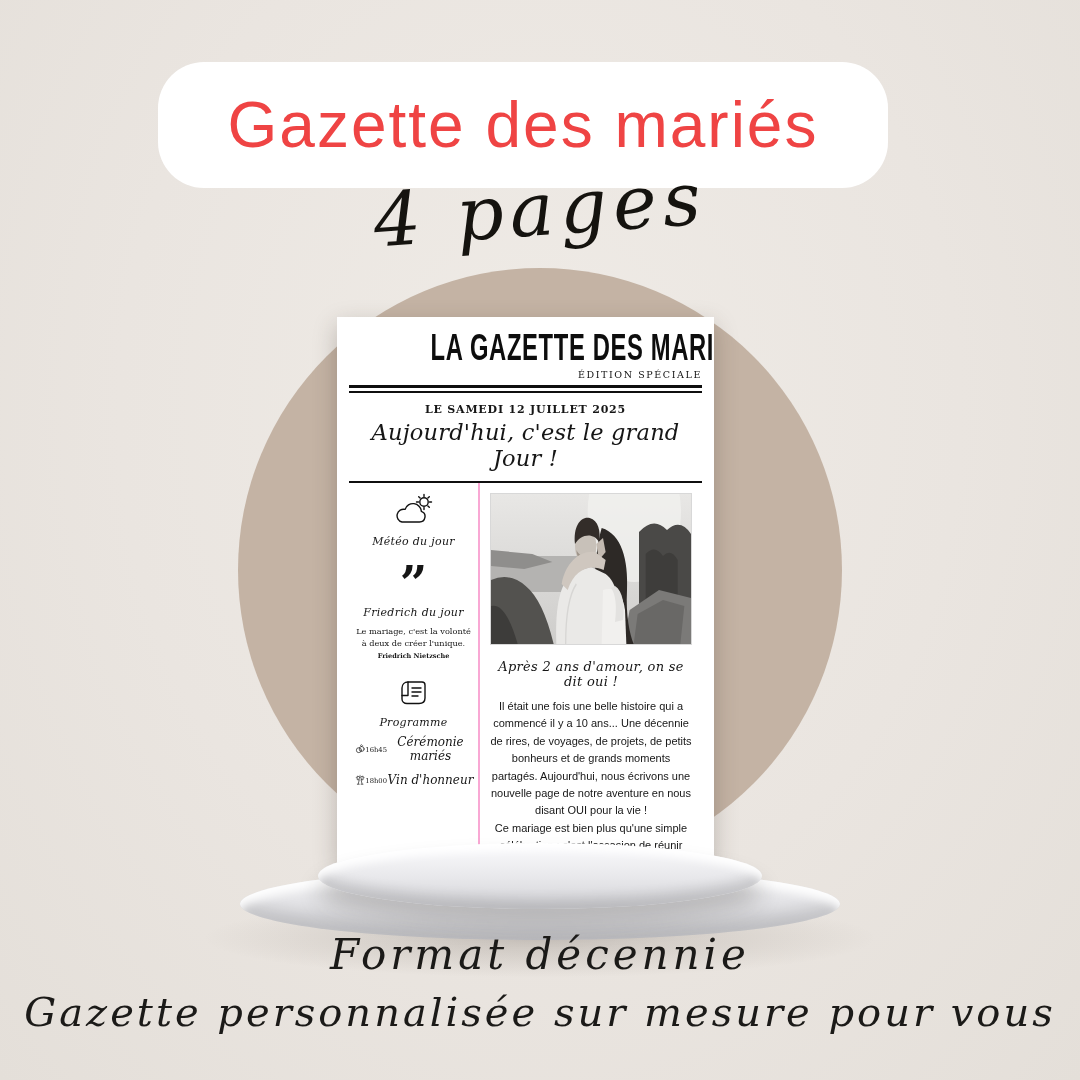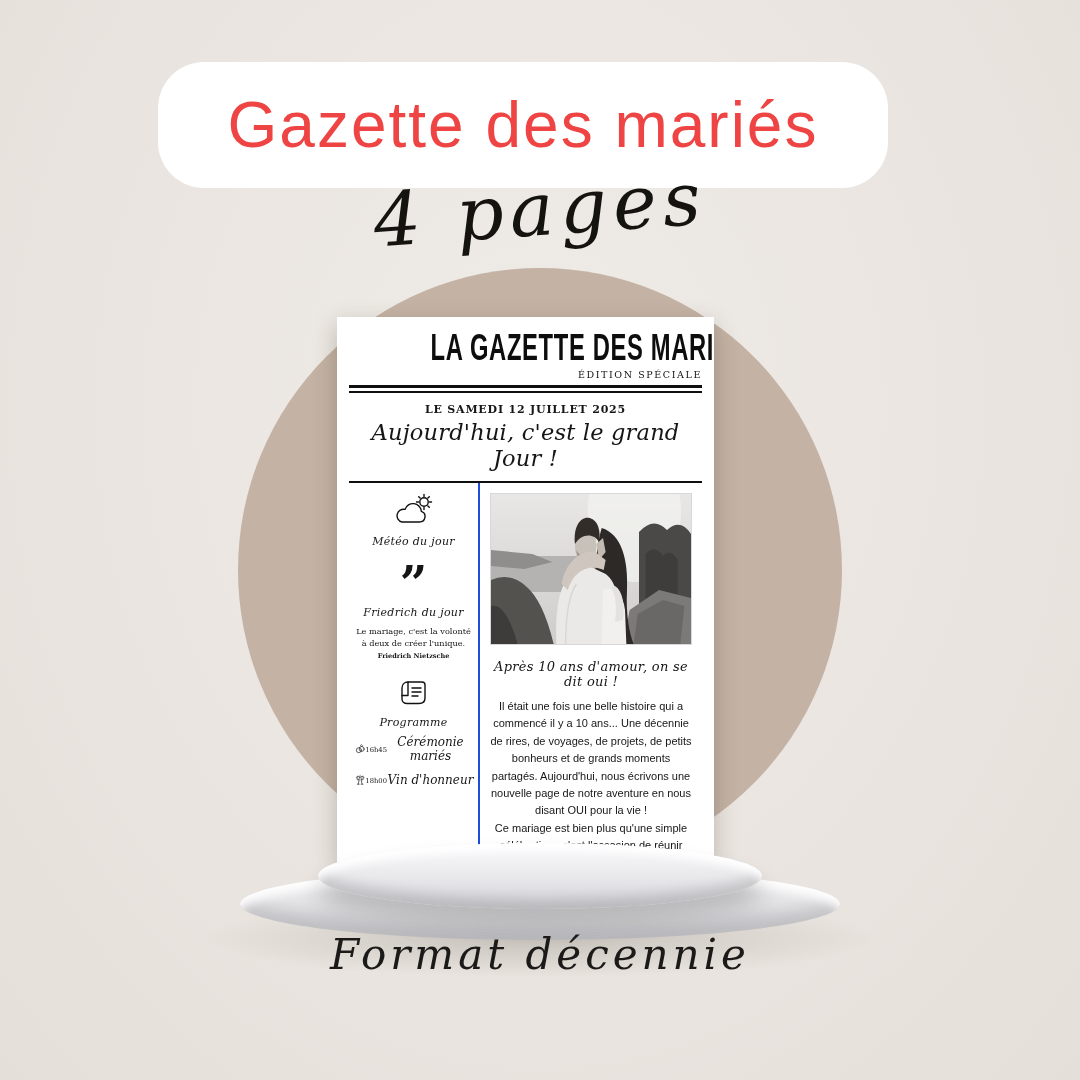--- a/index.html
+++ b/index.html
@@ -63,21 +63,21 @@
   .dateline{
     text-align:center;font-family:"DejaVu Serif",serif;font-weight:700;font-size:11px;
     letter-spacing:.8px;margin:10px 0 3px;
   }
   .headline{
     text-align:center;font-family:"DejaVu Serif",serif;font-style:italic;font-size:22.5px;
     margin:2px 0 10px;letter-spacing:.2px;
   }
   .thick-rule{border-top:2.5px solid #0f0f0f;}
   .cols{display:flex;align-items:stretch;min-height:404px;}
-  .col-left{width:121px;border-right:2px solid #1d4ed8;text-align:center;padding:10px 4px 0;}
+  .col-left{width:121px;border-right:2px solid #f9a8d4;text-align:center;padding:10px 4px 0;}
   .col-right{flex:1;padding:10px 10px 0;text-align:center;}
   .script{font-family:"DejaVu Serif",serif;font-style:italic;}
   .script-label{font-size:11px;margin:4px 0 6px;letter-spacing:.3px;}
   .small-text{font-family:"DejaVu Serif",serif;font-size:8.2px;line-height:1.55;padding:0 2px;}
   .quote-glyph{font-family:"DejaVu Serif",serif;font-weight:700;font-size:48px;line-height:.7;margin-top:20px;}
   .quote-author{font-family:"DejaVu Serif",serif;font-weight:700;font-size:6.5px;margin-top:2px;}
   .prog-head-icon{margin-top:18px;}
   .prog-row{display:flex;align-items:center;margin:6px 0 6px;padding-left:2px;}
   .prog-ic{width:32px;display:flex;align-items:center;}
   .prog-time{font-family:"DejaVu Serif",serif;font-size:6.8px;margin-top:1px;}
@@ -217,32 +217,33 @@
 
               <polygon points="158,50 168,44 172,58 162,66" fill="#c3bab1"></polygon>
 
               <path d="M106,90 C112,68 134,56 156,58 L172,66 L169,76 C150,70 126,74 115,96 Z" fill="#cfc7bf"></path>
 
               <path d="M168,96 C184,92 198,99 201,116 L203,150 L166,150 Z" fill="#f1f0ee"></path>
 
               <path d="M186,92 C198,97 201,112 198,126 L186,128 C189,112 187,100 180,94 Z" fill="#e3e2e0"></path>
             </svg>
           </div>
-          <div class="script article-heading">Après 10 ans d'amour, on se dit oui !</div>
+          <div class="script article-heading">Après 2 ans d'amour, on se dit oui !</div>
           <div class="article-body">Il était une fois une belle histoire qui a commencé il y a 10 ans... Une décennie de rires, de voyages, de projets, de petits bonheurs et de grands moments partagés. Aujourd'hui, nous écrivons une nouvelle page de notre aventure en nous disant OUI pour la vie !
 Ce mariage est bien plus qu'une simple célébration : c'est l'occasion de réunir tous ceux qui comptent pour nous, de partager des instants précieux et de graver ensemble des souvenirs inoubliables.
 Alors, chers invités, préparez-vous à une journée remplie d'émotions, de joie et (soyons honnêtes) sûrement quelques larmes de bonheur !
 Merci d'être là pour vivre cette belle étape à nos côtés.</div>
 
         </div>
       </div>
     </div>
   </div>
 
   <div class="floor-shadow"></div>
   <div class="disc disc-bottom"></div>
   <div class="disc disc-top"></div>
 
   <div class="footer">
     <div class="footer-line1">Format décennie</div>
+    <div class="footer-line2">Gazette personnalisée sur mesure pour vous</div>
   </div>
 
 </div>
 
 </body></html>

